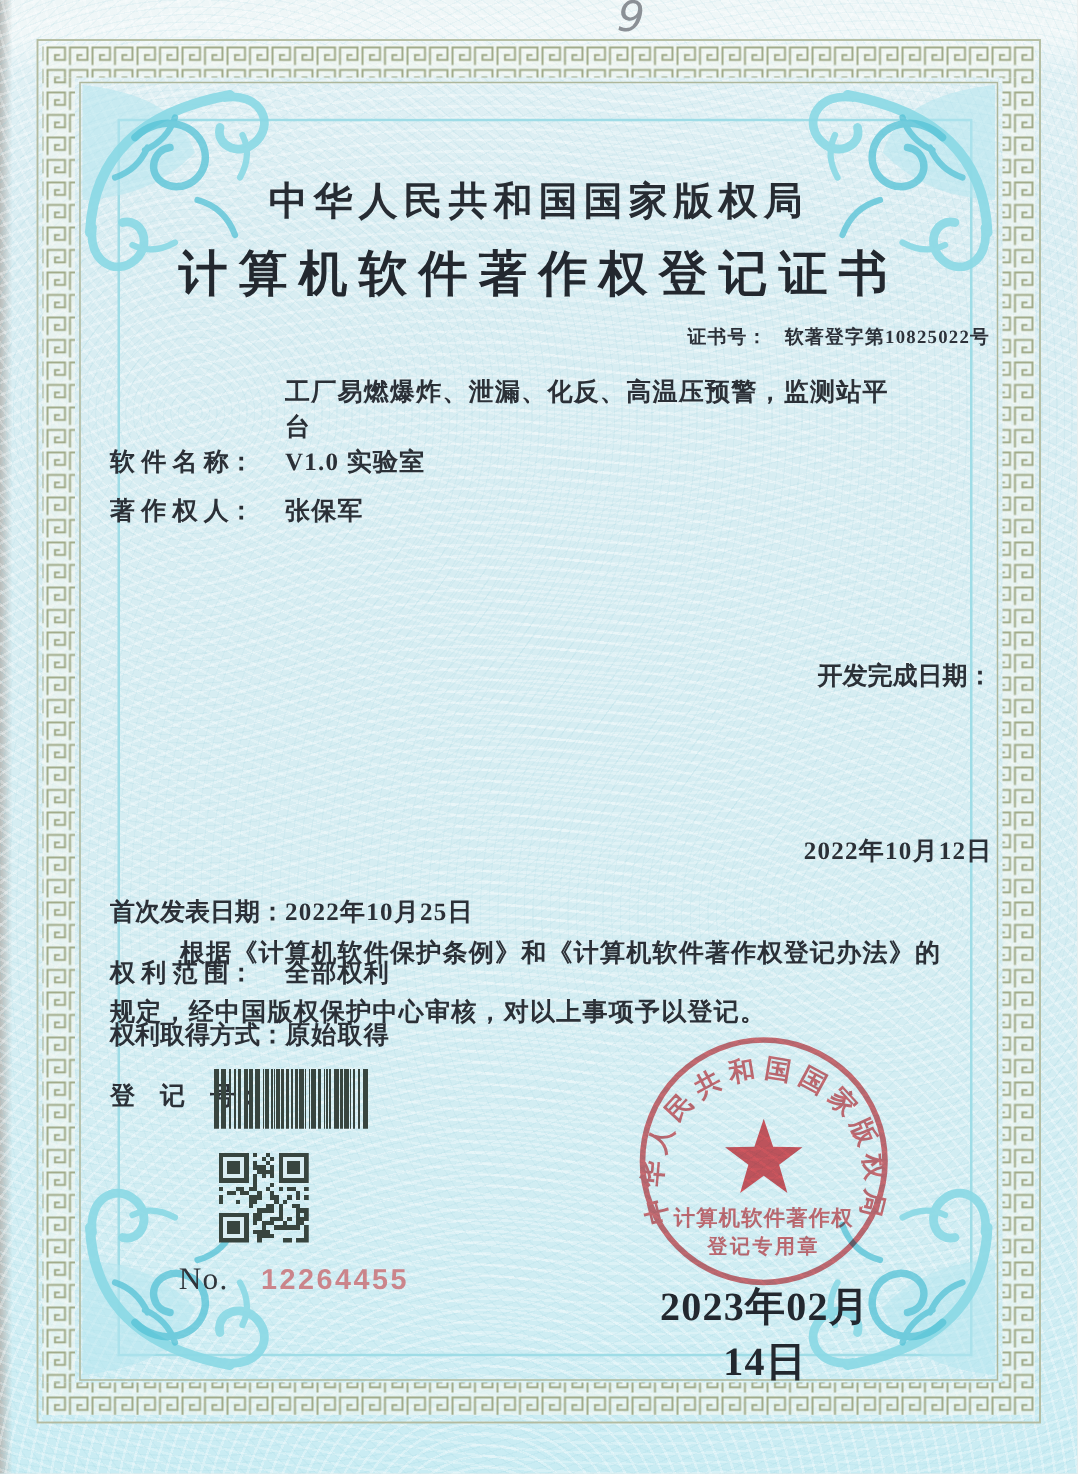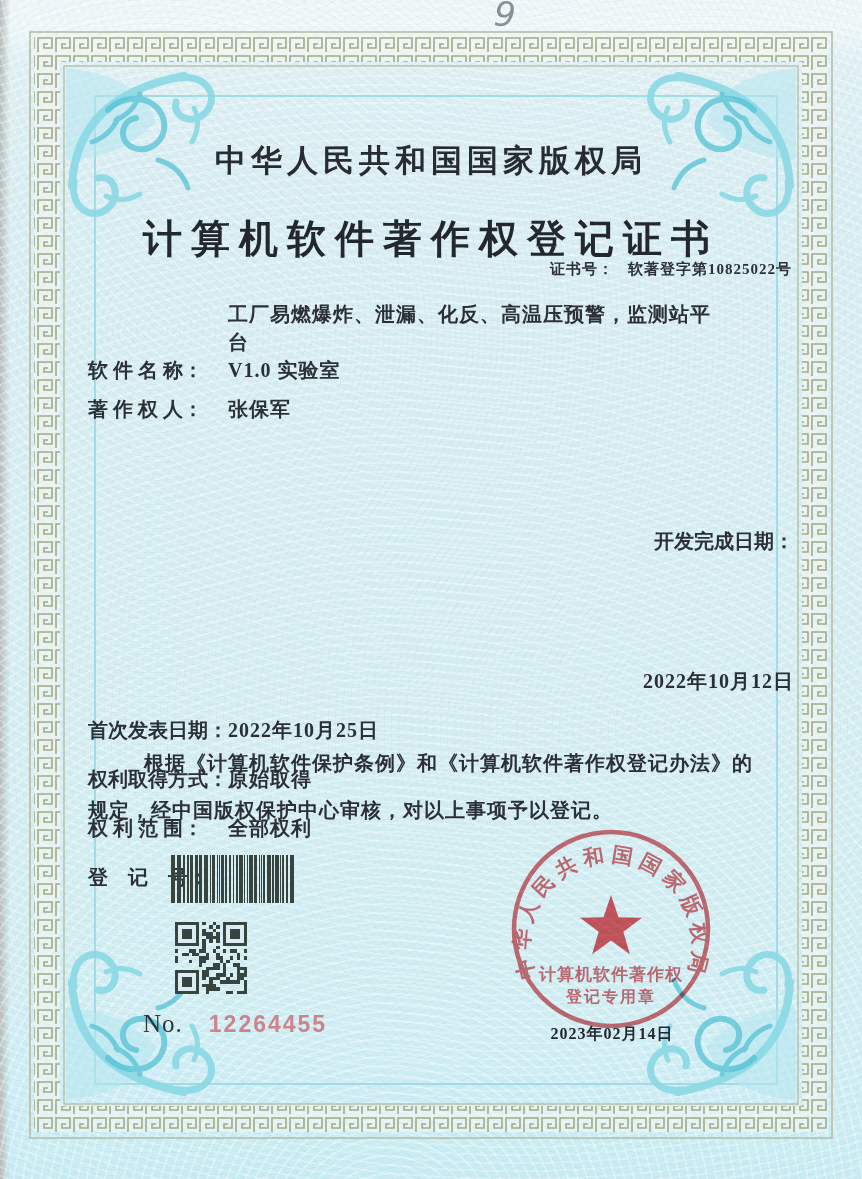--- a/index.html
+++ b/index.html
@@ -43,21 +43,21 @@
     font-size:34px;color:#8b9096;font-style:italic;
     transform:rotate(4deg);font-weight:400;
   }
 
   .authority{
     position:absolute;left:0;top:140px;width:862px;text-align:center;
     font-size:31px;font-weight:700;letter-spacing:5px;color:#272c33;
   }
   .cert-title{
     position:absolute;left:0;top:192px;width:862px;text-align:center;
-    font-size:39px;font-weight:700;letter-spacing:9px;color:#23282f;margin-top:20px;
+    font-size:39px;font-weight:700;letter-spacing:9px;color:#23282f;
   }
   .cert-no-line{
     position:absolute;right:70px;top:260px;
     font-size:15px;font-weight:700;color:#2c3139;letter-spacing:1px;
   }
   .cert-no-line .gap{display:inline-block;width:14px;}
 
   .fields{position:absolute;left:88px;top:300px;width:706px;}
   .row{display:flex;align-items:flex-end;font-size:20px;font-weight:700;line-height:28px;color:#2b3037;}
   .row .lbl{width:140px;flex:0 0 140px;letter-spacing:0;}
@@ -79,21 +79,21 @@
     letter-spacing:1px;
   }
   .serial .num{
     color:var(--serial-red);opacity:.78;font-family:"Liberation Sans","DejaVu Sans",sans-serif;
     font-size:23px;letter-spacing:2px;margin-left:26px;font-weight:600;
   }
 
   .seal{position:absolute;left:505px;top:823px;width:212px;height:212px;opacity:.85;mix-blend-mode:multiply;}
   .issue-date{
     position:absolute;left:512px;top:1024px;width:200px;text-align:center;
-    font-size:16px;font-weight:700;color:#23282f;letter-spacing:1px;
+    font-size:32px;font-weight:700;color:#23282f;letter-spacing:1px;
   }
 </style>
 </head>
 <body>
 
 <div class="photo">
 
   <svg class="frame-svg" width="862" height="1179" viewBox="0 0 862 1179">
     <defs>
       <pattern id="meander" width="18" height="18" patternUnits="userSpaceOnUse">
@@ -158,27 +158,27 @@
       <span class="val">张保军</span>
     </div>
     <div class="row r-dev">
       <span class="lbl">开发完成日期：</span>
       <span class="val">2022年10月12日</span>
     </div>
     <div class="row r-pub">
       <span class="lbl">首次发表日期：</span>
       <span class="val">2022年10月25日</span>
     </div>
+    <div class="row r-scope">
+      <span class="lbl">权 利 范 围：</span>
+      <span class="val">全部权利</span>
+    </div>
     <div class="row r-acq">
       <span class="lbl">权利取得方式：</span>
       <span class="val">原始取得</span>
-    </div>
-    <div class="row r-scope">
-      <span class="lbl">权 利 范 围：</span>
-      <span class="val">全部权利</span>
     </div>
     <div class="row r-reg">
       <span class="lbl">登　记　号：</span>
     </div>
   </div>
 
   <div class="statement">根据《计算机软件保护条例》和《计算机软件著作权登记办法》的
 规定，经中国版权保护中心审核，对以上事项予以登记。</div>
 
   <svg class="barcode" viewBox="0 0 124 48" preserveAspectRatio="none" shape-rendering="crispEdges" id="barcode-svg">

